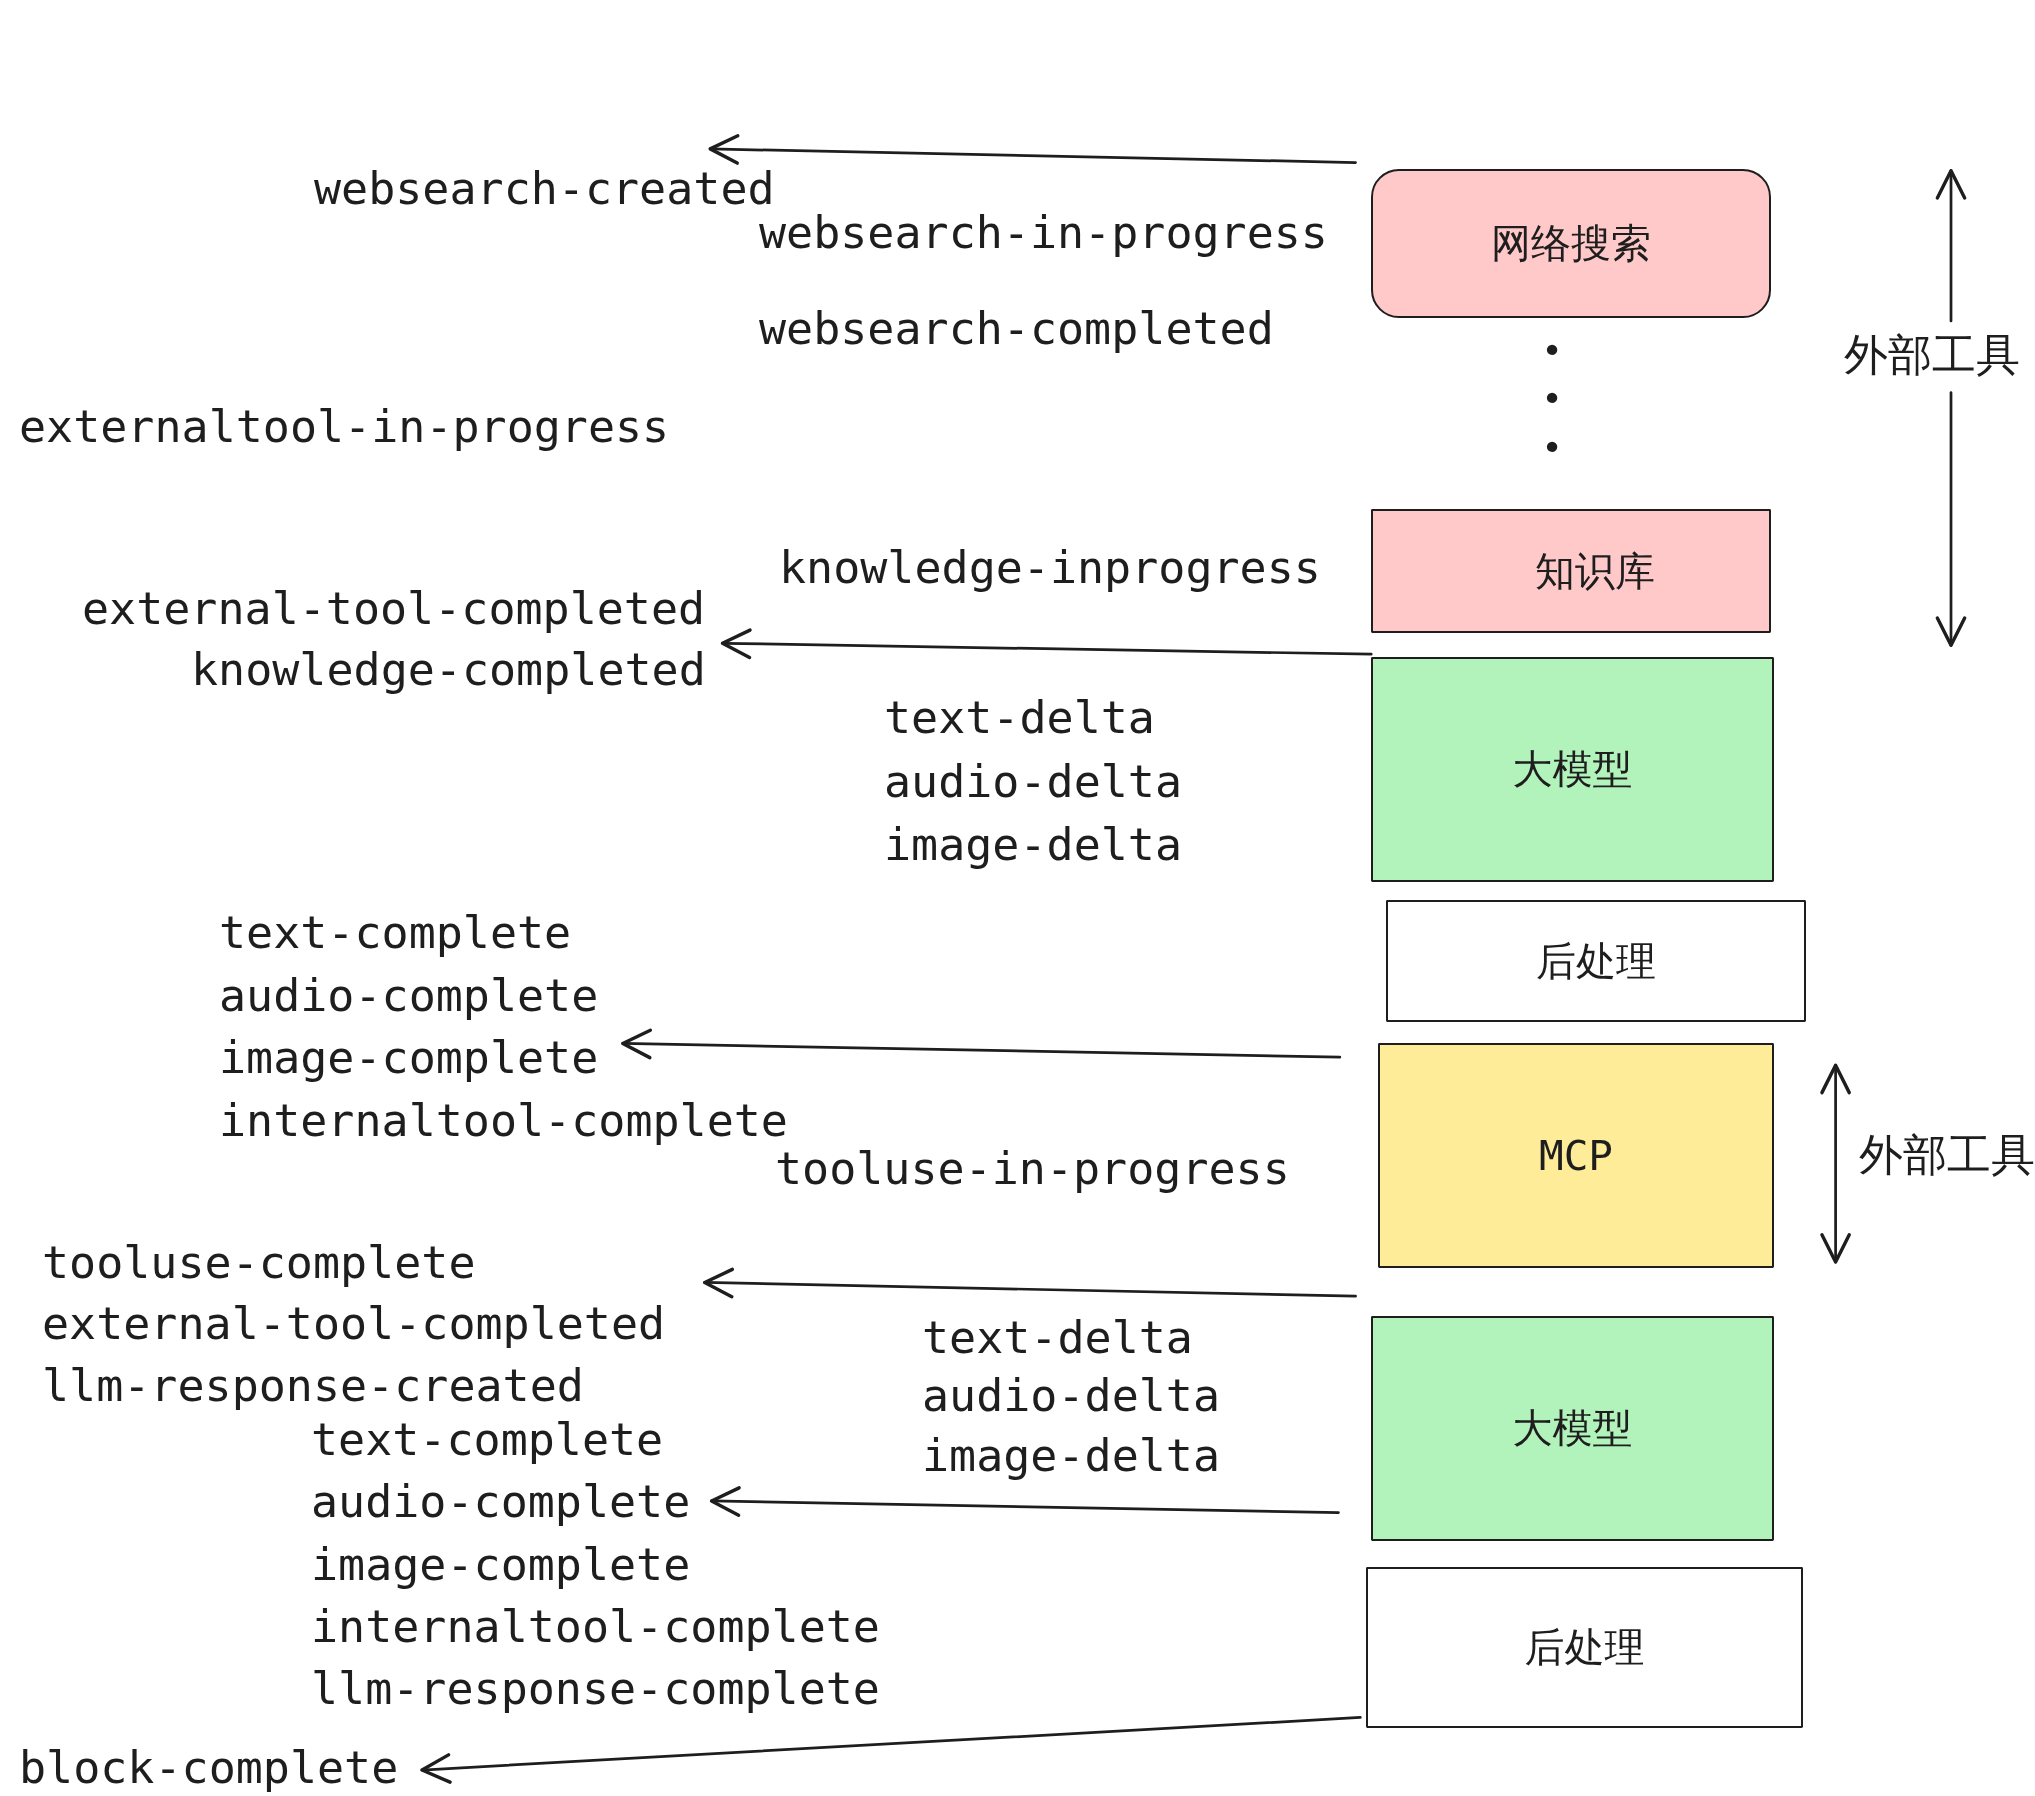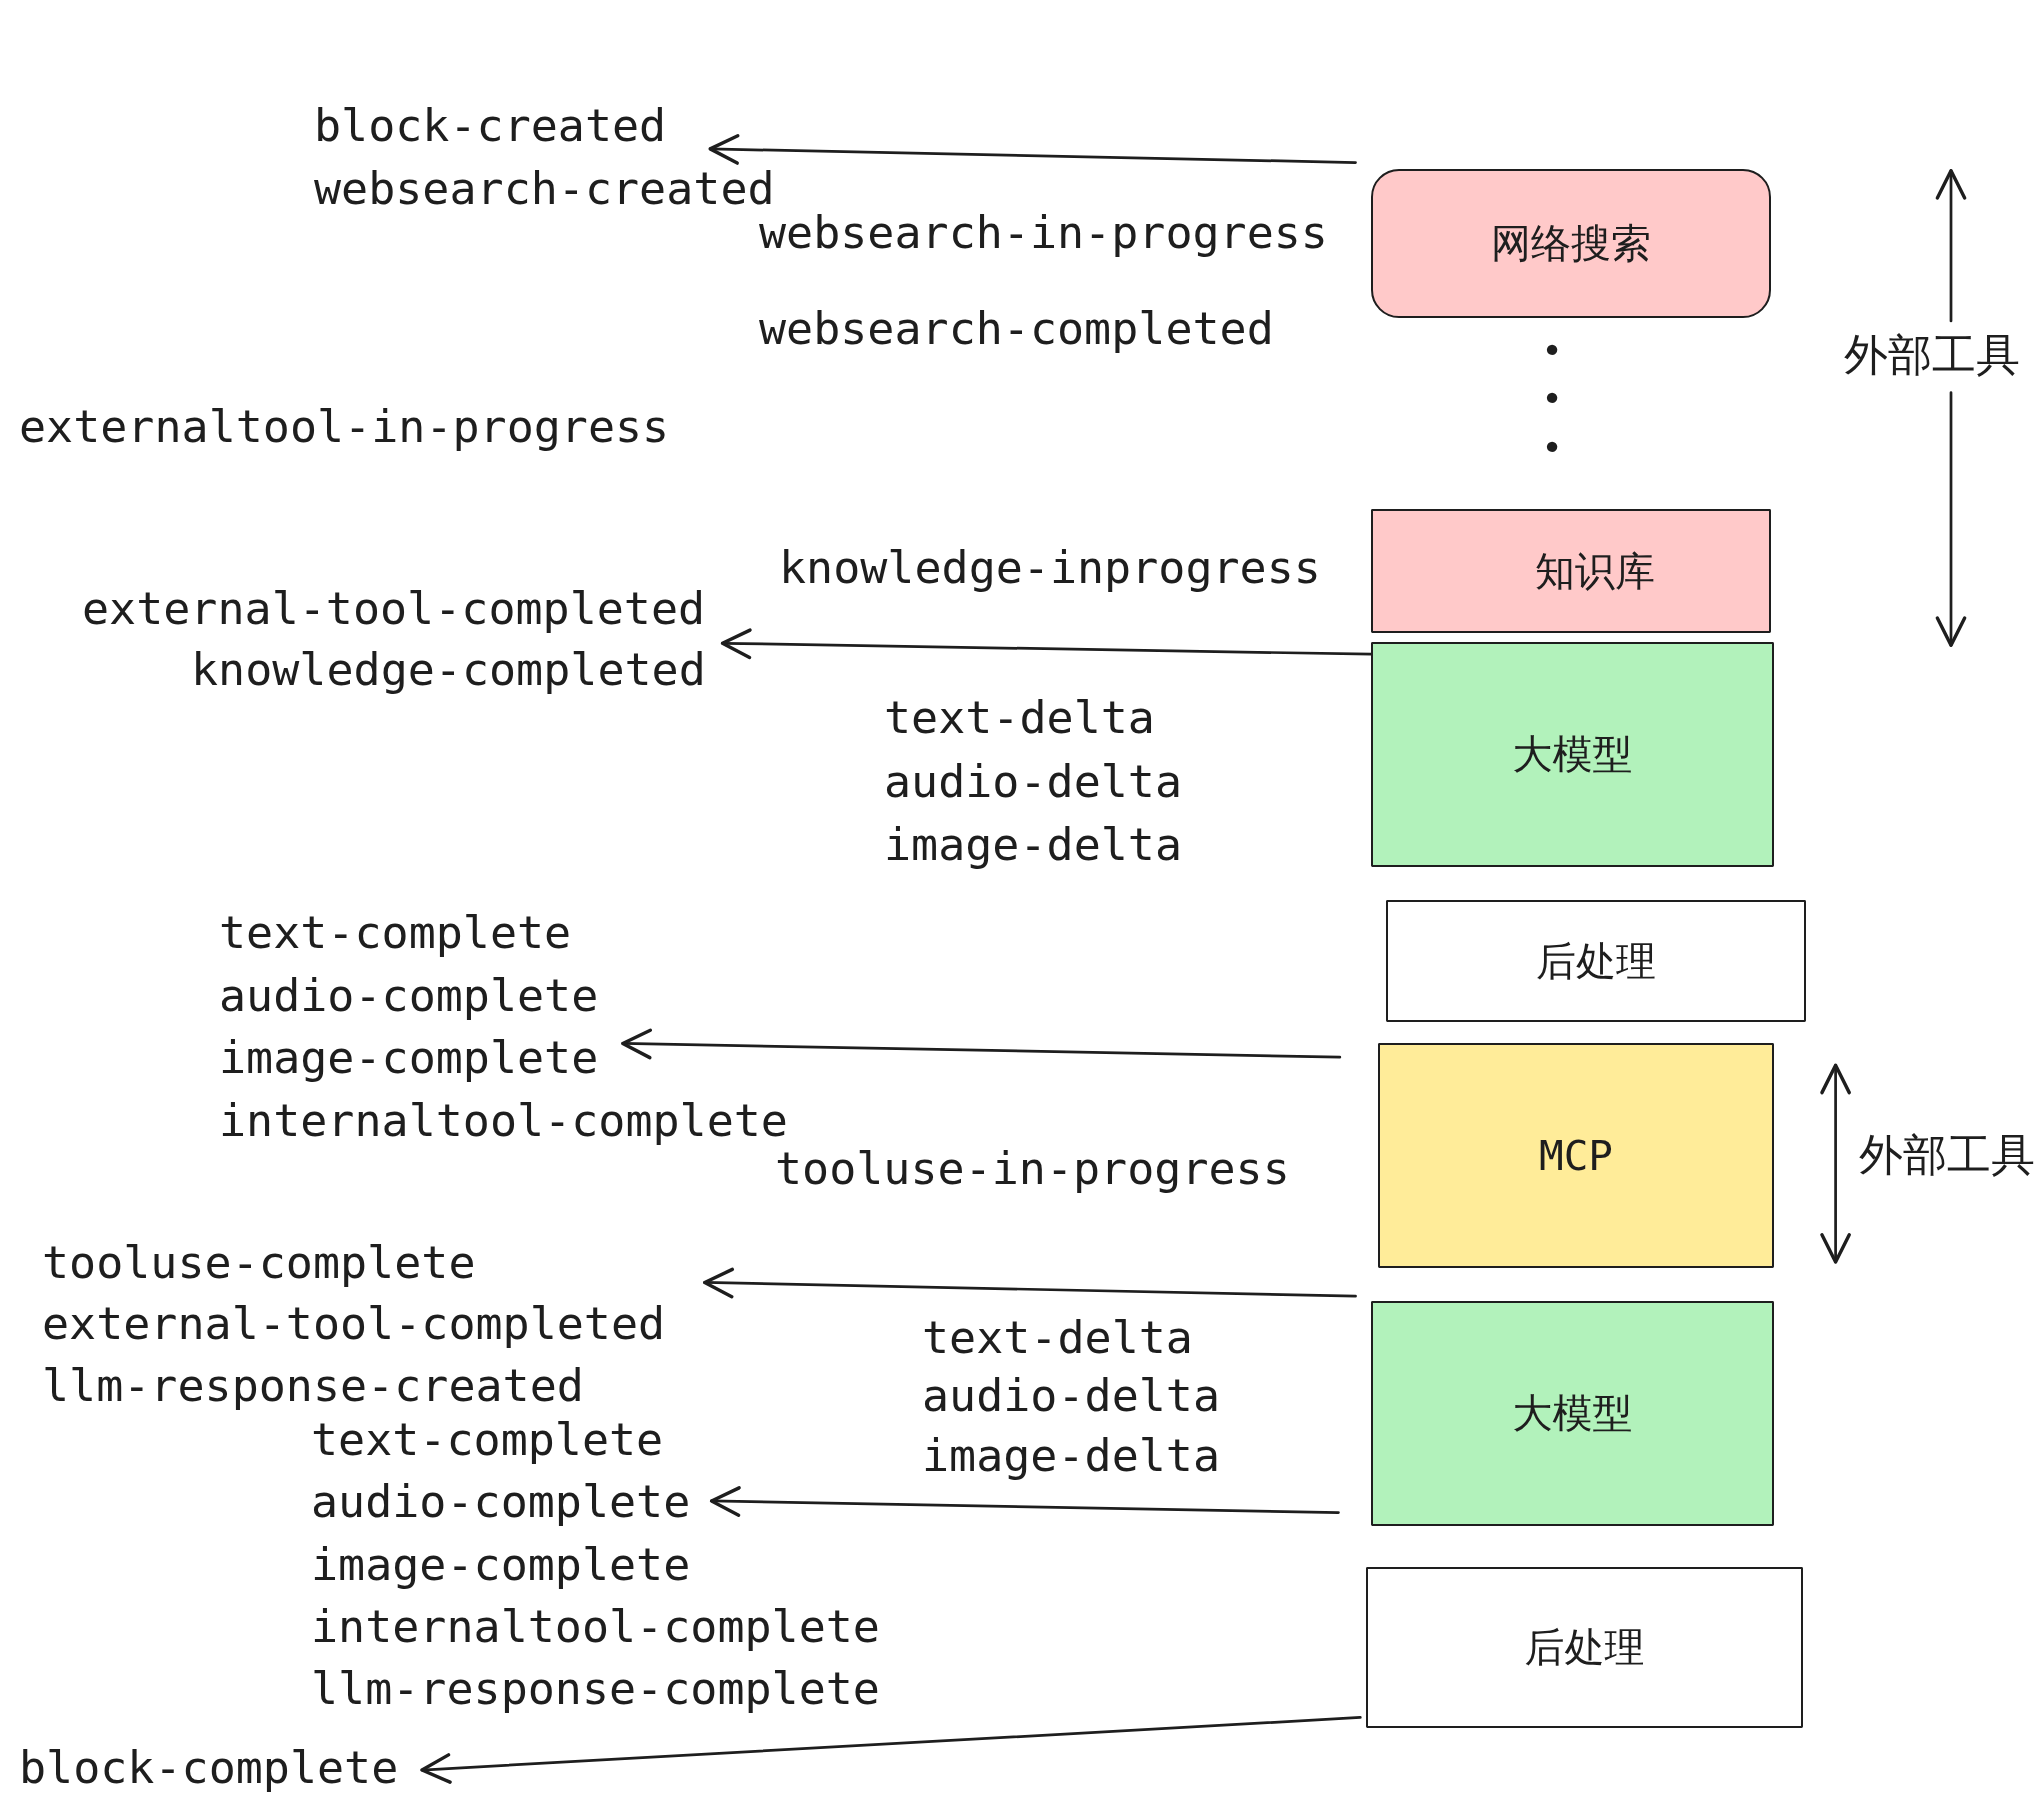--- a/index.html
+++ b/index.html
@@ -44,21 +44,21 @@
   .node .node-label {
     font-size: 40px;
     font-family: "DejaVu Sans", "Liberation Sans", sans-serif;
     white-space: nowrap;
   }
   .node.mono .node-label {
     font-family: "DejaVu Sans Mono", monospace;
     font-size: 41px;
   }
   .node.pink   { background: #ffc9c9; }
-  .node.green  { background: #b2f2bb; }
+  .node.green  { background: #b2f2bb; margin-top: 15px; }
   .node.yellow { background: #ffec99; }
   .node.white  { background: #ffffff; }
   .side-label {
     position: absolute;
     font-size: 44px;
     font-family: "DejaVu Sans", "Liberation Sans", sans-serif;
     white-space: nowrap;
   }
   .dots {
     position: absolute;
@@ -88,21 +88,20 @@
       <line x1="1985" y1="1898" x2="1032" y2="1878" marker-end="url(#ah)"></line>
       <line x1="1960" y1="2215" x2="1042" y2="2198" marker-end="url(#ah)"></line>
       <line x1="1992" y1="2515" x2="618" y2="2592" marker-end="url(#ah)"></line>
       <line x1="2857" y1="470" x2="2857" y2="250" marker-end="url(#ah)"></line>
       <line x1="2857" y1="575" x2="2857" y2="945" marker-end="url(#ah)"></line>
       <line x1="2688" y1="1560" x2="2688" y2="1848" marker-start="url(#ah)" marker-end="url(#ah)"></line>
     </g>
   </svg>
 
 
-  <div class="evt" style="left:314px;  top:101px;">block-created</div>
   <div class="evt" style="left:314px;  top:164px;">websearch-created</div>
   <div class="evt" style="left:19px;   top:402px;">externaltool-in-progress</div>
   <div class="evt" style="left:82px;  top:584px;">external-tool-completed</div>
   <div class="evt" style="left:191px;  top:645px;">knowledge-completed</div>
   <div class="evt" style="left:219px;  top:908px;">text-complete</div>
   <div class="evt" style="left:219px;  top:971px;">audio-complete</div>
   <div class="evt" style="left:219px;  top:1033px;">image-complete</div>
   <div class="evt" style="left:219px;  top:1096px;">internaltool-complete</div>
   <div class="evt" style="left:42px;   top:1238px;">tooluse-complete</div>
   <div class="evt" style="left:42px;   top:1299px;">external-tool-completed</div>

